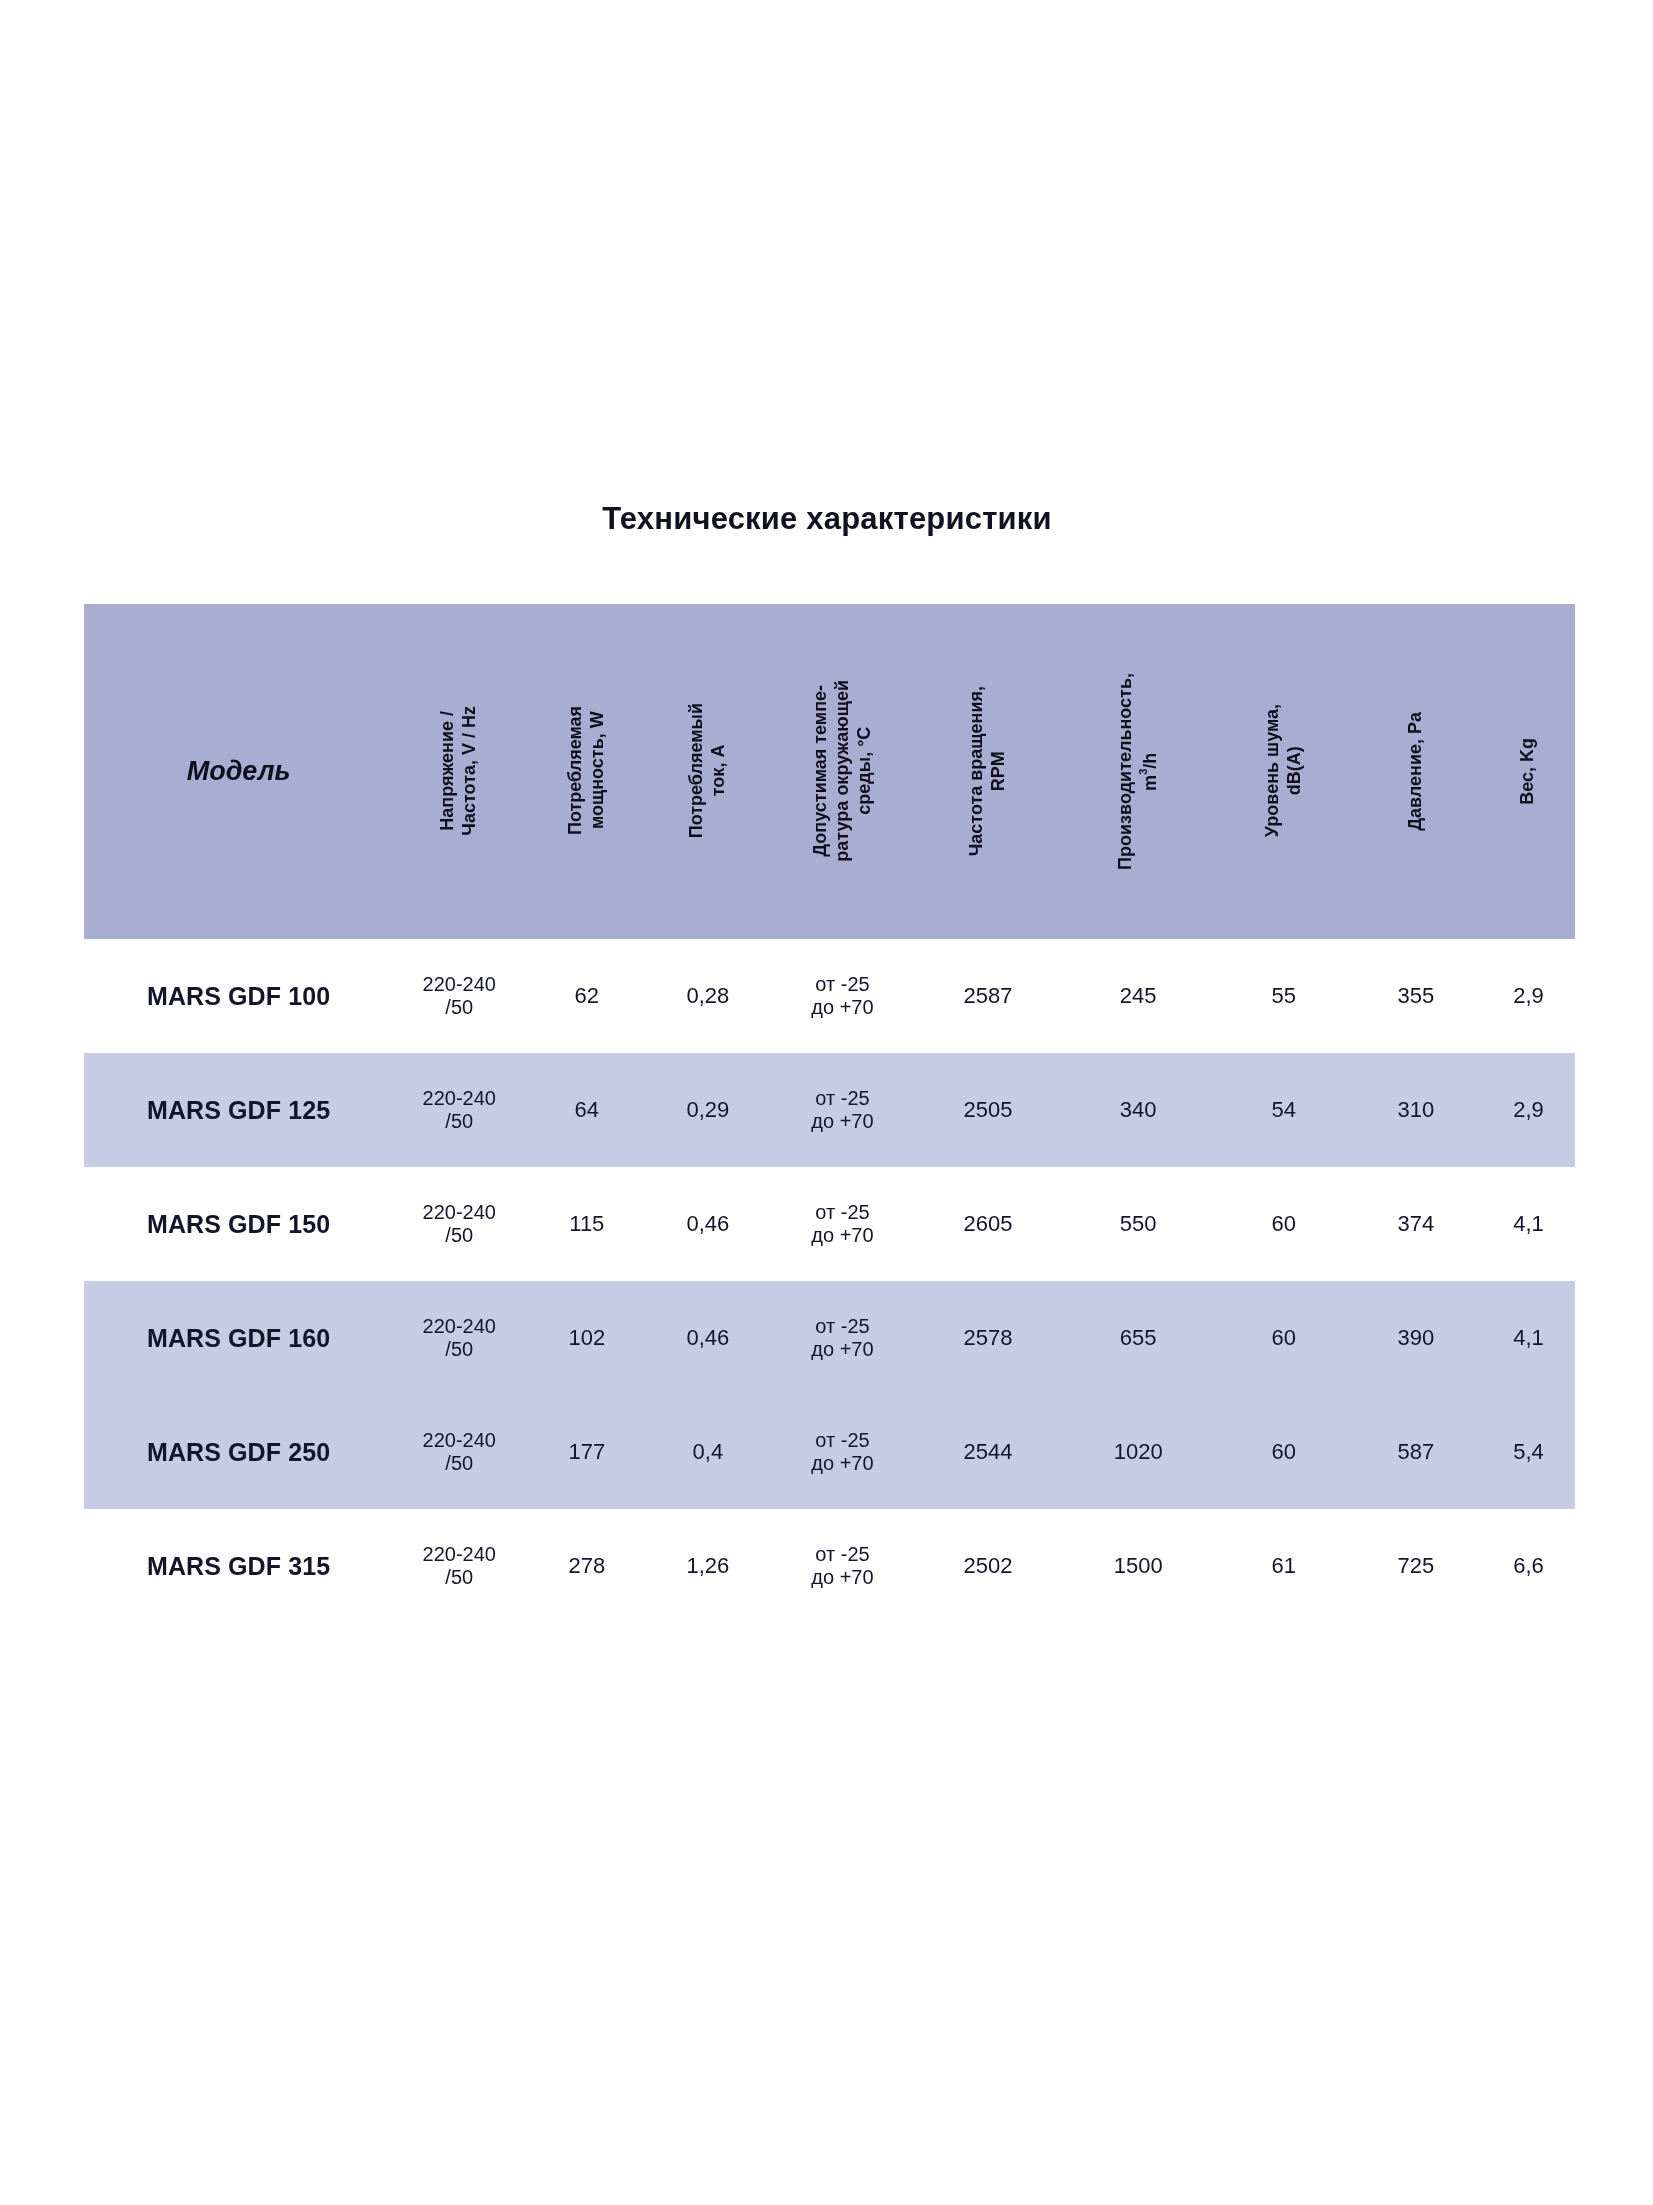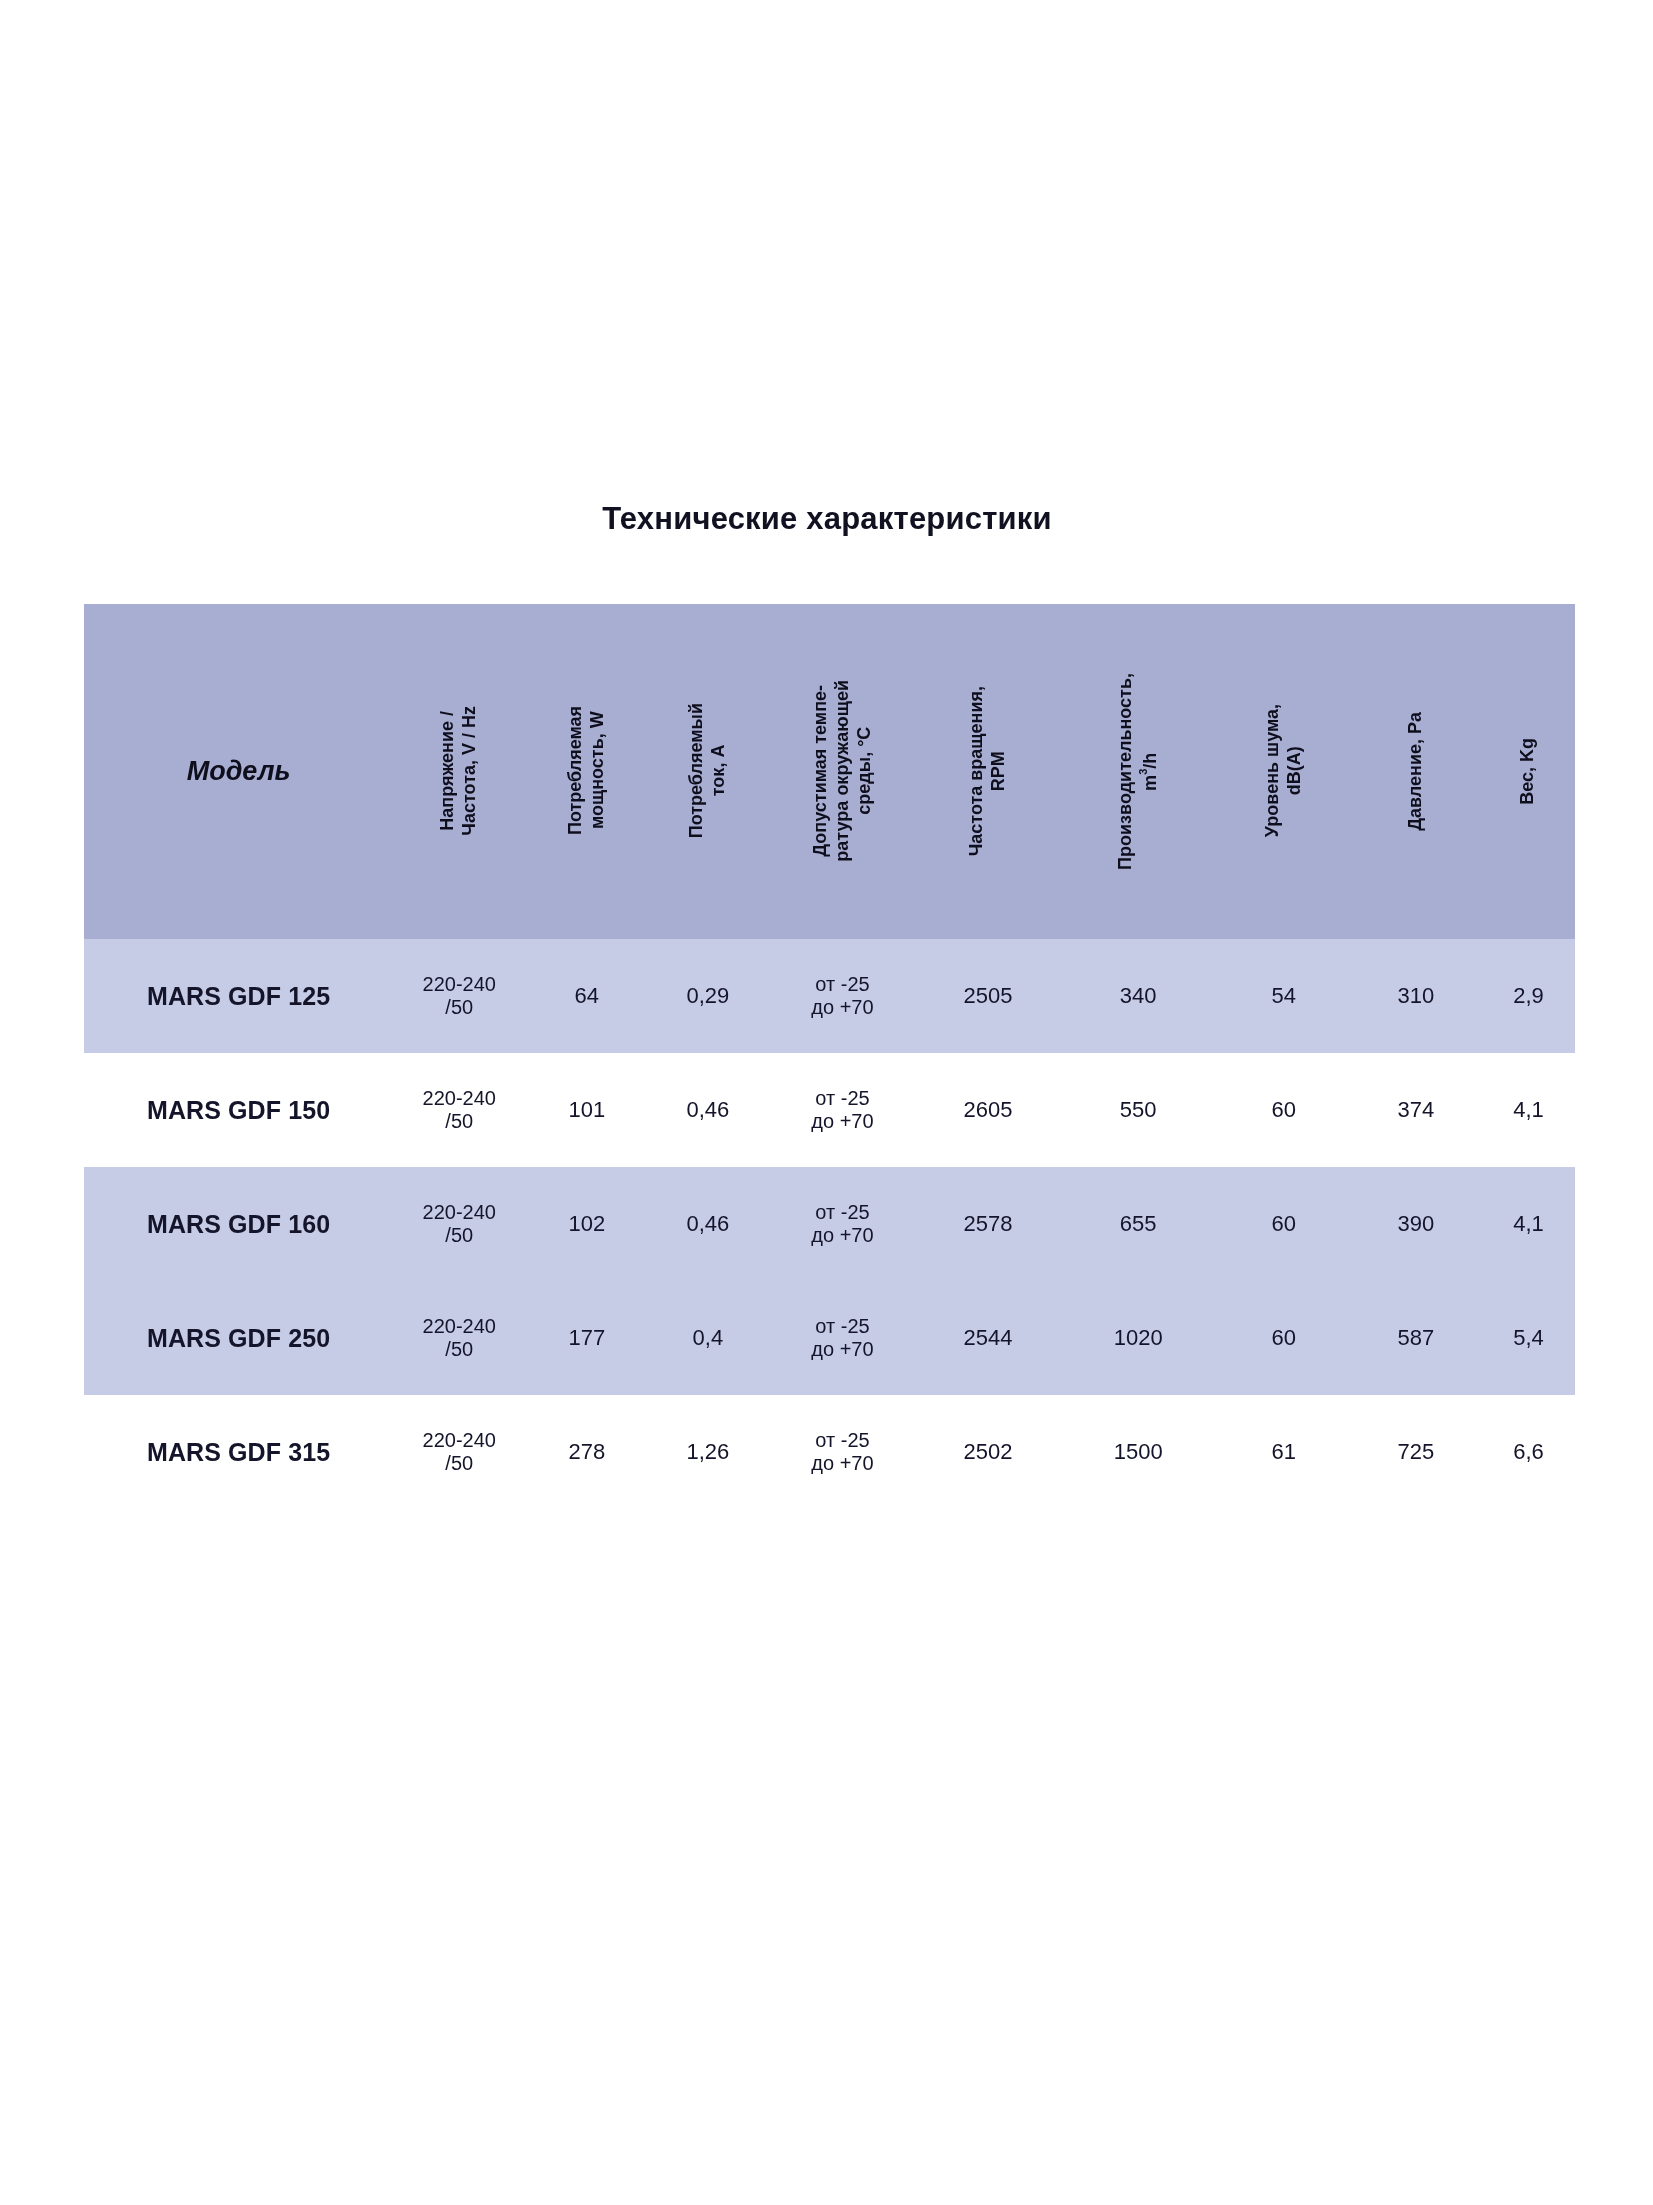--- a/index.html
+++ b/index.html
@@ -151,39 +151,53 @@
 RPM</span></th>
           <th class="rot"><span class="rot-inner"><span>Производительность,
 m</span><sup class="sup">3</sup><span>/h</span></span></th>
           <th class="rot"><span class="rot-inner">Уровень шума,
 dB(A)</span></th>
           <th class="rot"><span class="rot-inner">Давление, Pa</span></th>
           <th class="rot"><span class="rot-inner">Вес, Kg</span></th>
         </tr>
       </thead>
       <tbody>
+        <tr>
+          <td class="model-cell">MARS GDF 100</td>
+          <td class="volt">220-240
+/50</td>
+          <td>62</td>
+          <td>0,28</td>
+          <td class="two-line">от -25
+до +70</td>
+          <td>2587</td>
+          <td>245</td>
+          <td>55</td>
+          <td>355</td>
+          <td>2,9</td>
+        </tr>
         <tr class="alt">
           <td class="model-cell">MARS GDF 125</td>
           <td class="volt">220-240
 /50</td>
           <td>64</td>
           <td>0,29</td>
           <td class="two-line">от -25
 до +70</td>
           <td>2505</td>
           <td>340</td>
           <td>54</td>
           <td>310</td>
           <td>2,9</td>
         </tr>
         <tr>
           <td class="model-cell">MARS GDF 150</td>
           <td class="volt">220-240
 /50</td>
-          <td>101</td>
+          <td>115</td>
           <td>0,46</td>
           <td class="two-line">от -25
 до +70</td>
           <td>2605</td>
           <td>550</td>
           <td>60</td>
           <td>374</td>
           <td>4,1</td>
         </tr>
         <tr class="alt">

